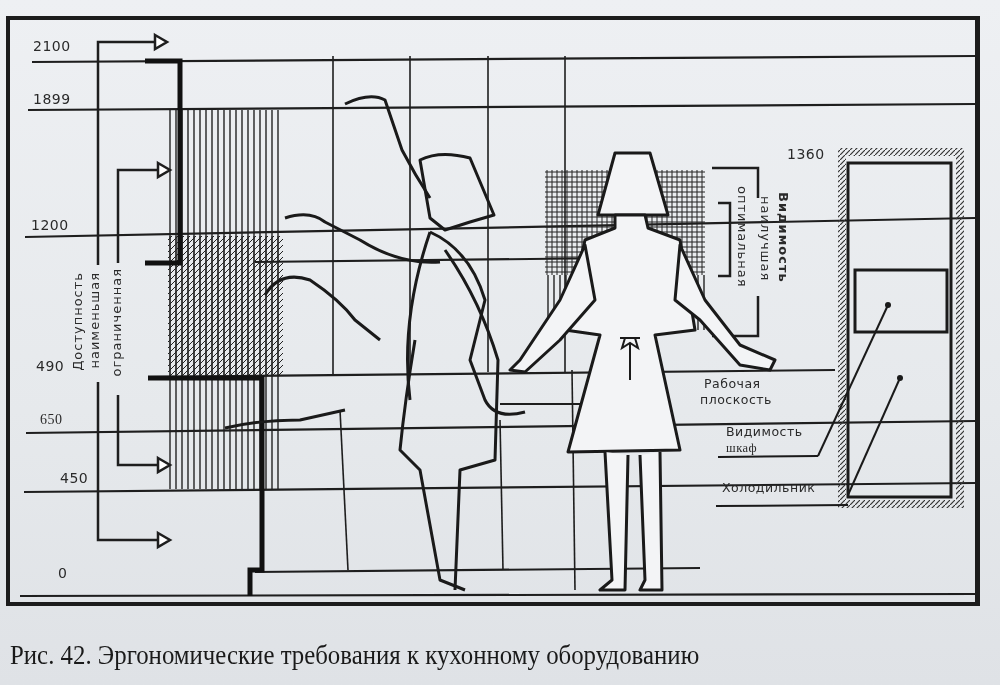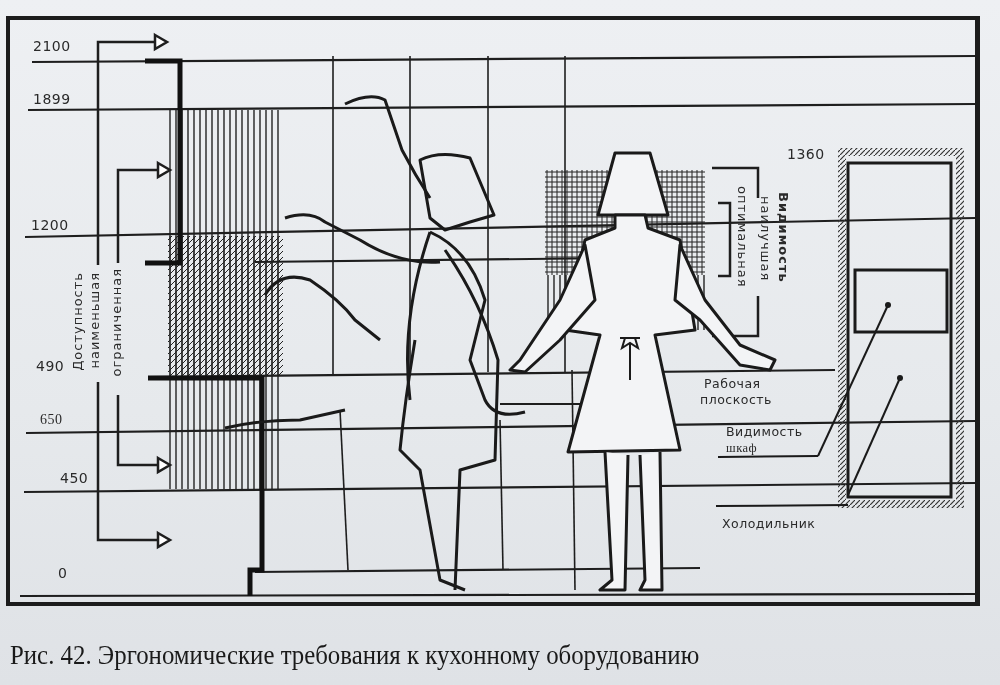--- a/index.html
+++ b/index.html
@@ -142,16 +142,16 @@
   <div class="vtext" style="left:109px;top:268px;">ограниченная</div>
 
   <div class="vtext-r" style="left:776px;top:192px;font-weight:bold;">Видимость</div>
   <div class="vtext-r" style="left:758px;top:196px;">наилучшая</div>
   <div class="vtext-r" style="left:735px;top:186px;">оптимальная</div>
 
   <div class="lbl" style="left:704px;top:376px;">Рабочая</div>
   <div class="lbl" style="left:700px;top:392px;">плоскость</div>
   <div class="lbl" style="left:726px;top:424px;">Видимость</div>
   <div class="lbl" style="left:726px;top:440px;font-family:Liberation Serif, serif;">шкаф</div>
-  <div class="lbl" style="left:722px;top:516px;">Холодильник</div>
+  <div class="lbl" style="left:722px;top:480px;">Холодильник</div>
 
   <div class="caption">Рис. 42. Эргономические требования к кухонному оборудованию</div>
 </div>
 
 </body></html>

